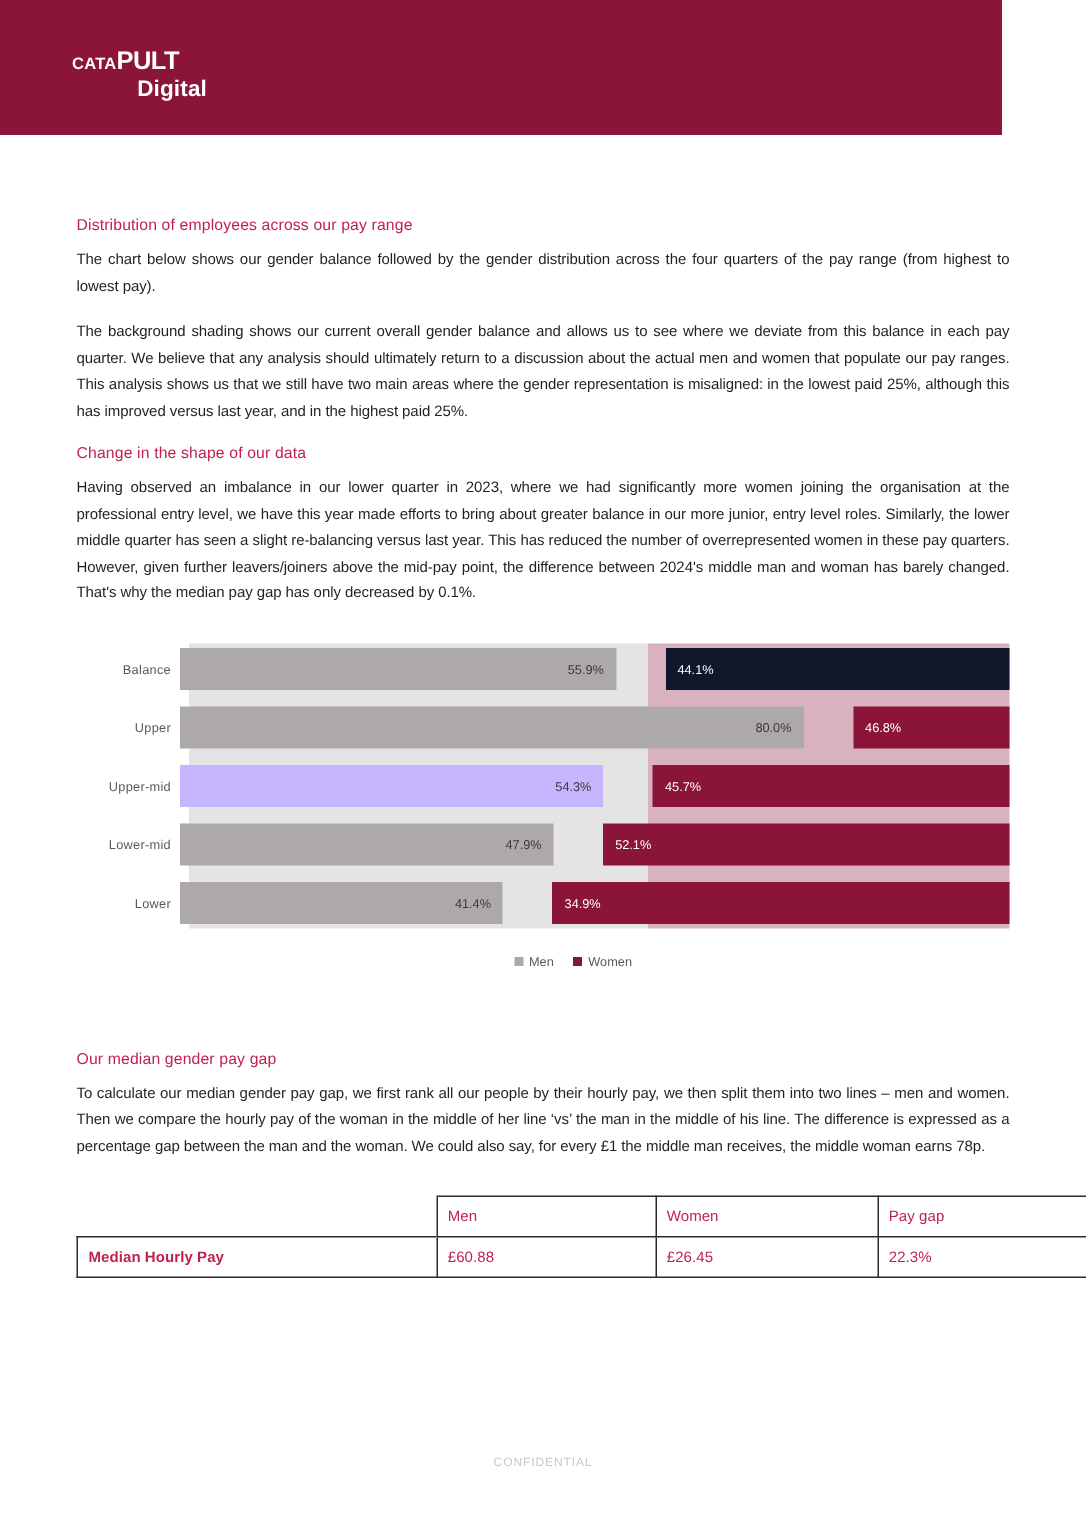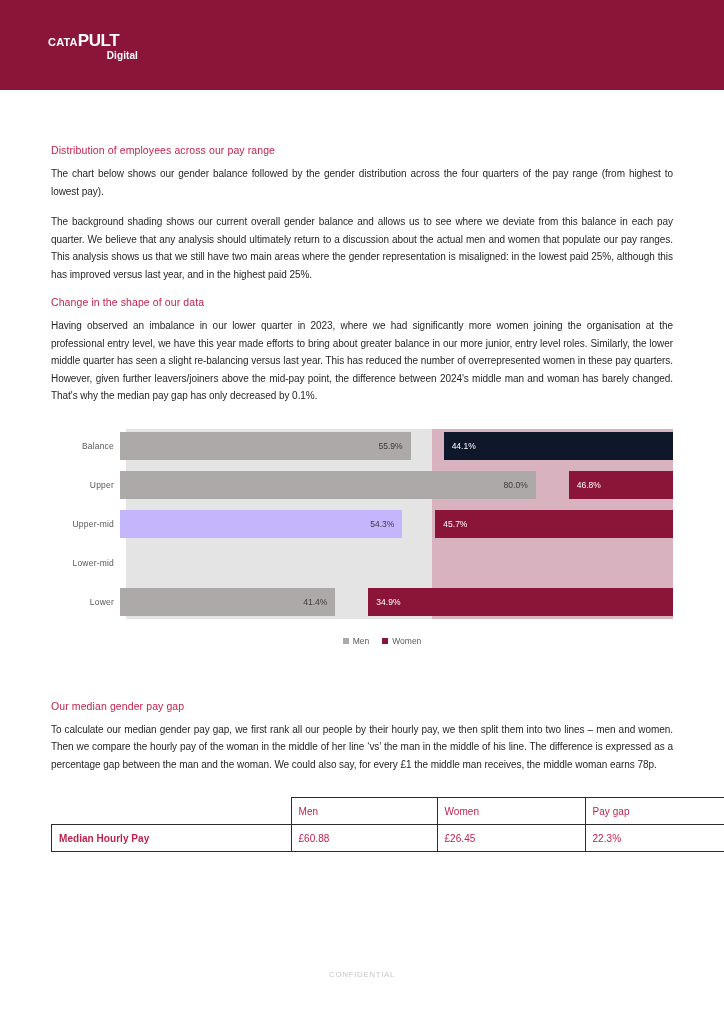--- a/index.html
+++ b/index.html
@@ -11,21 +11,21 @@
     width: 724px;
     height: 1024px;
     font-family: "Liberation Sans", sans-serif;
     color: #231f20;
     position: relative;
     overflow: hidden;
   }
 
   
   .header-banner {
-    width: 724px;
+    width: 668px;
     height: 90px;
     background: #8B1538;
     position: relative;
   }
   .logo {
     position: absolute;
     left: 48px;
     top: 32px;
     width: 92px;
     height: 36px;
@@ -46,21 +46,21 @@
   }
   .logo-pult {
     font-size: 17px;
     font-weight: bold;
     letter-spacing: -0.4px;
     vertical-align: baseline;
   }
   .logo-digital {
     display: block;
     text-align: right;
-    font-size: 10px;
+    font-size: 15px;
     font-weight: bold;
     margin-top: 2px;
     padding-right: 2px;
     letter-spacing: 0.1px;
   }
 
   
   .page {
     padding: 0 51px;
     box-sizing: border-box;
@@ -271,20 +271,24 @@
       <div class="chart-row">
         <div class="row-label">Upper-mid</div>
         <div class="row-bars">
           <div class="seg seg-men" style="width: 54.3%; background: #c4b5fd;">54.3%</div>
           <div class="seg seg-women" style="width: 45.7%; background: rgb(139, 21, 56);">45.7%</div>
         </div>
       </div>
 
       <div class="chart-row">
         <div class="row-label">Lower-mid</div>
+        <div class="row-bars">
+          <div class="seg seg-men" style="width: 47.9%; background: rgb(173, 169, 168);">47.9%</div>
+          <div class="seg seg-women" style="width: 52.1%; background: rgb(139, 21, 56);">52.1%</div>
+        </div>
       </div>
 
       <div class="chart-row">
         <div class="row-label">Lower</div>
         <div class="row-bars">
           <div class="seg seg-men" style="width: 41.4%; background: rgb(173, 169, 168);">41.4%</div>
           <div class="seg seg-women" style="width: 58.6%; background: rgb(139, 21, 56);">34.9%</div>
         </div>
       </div>
     </div>

